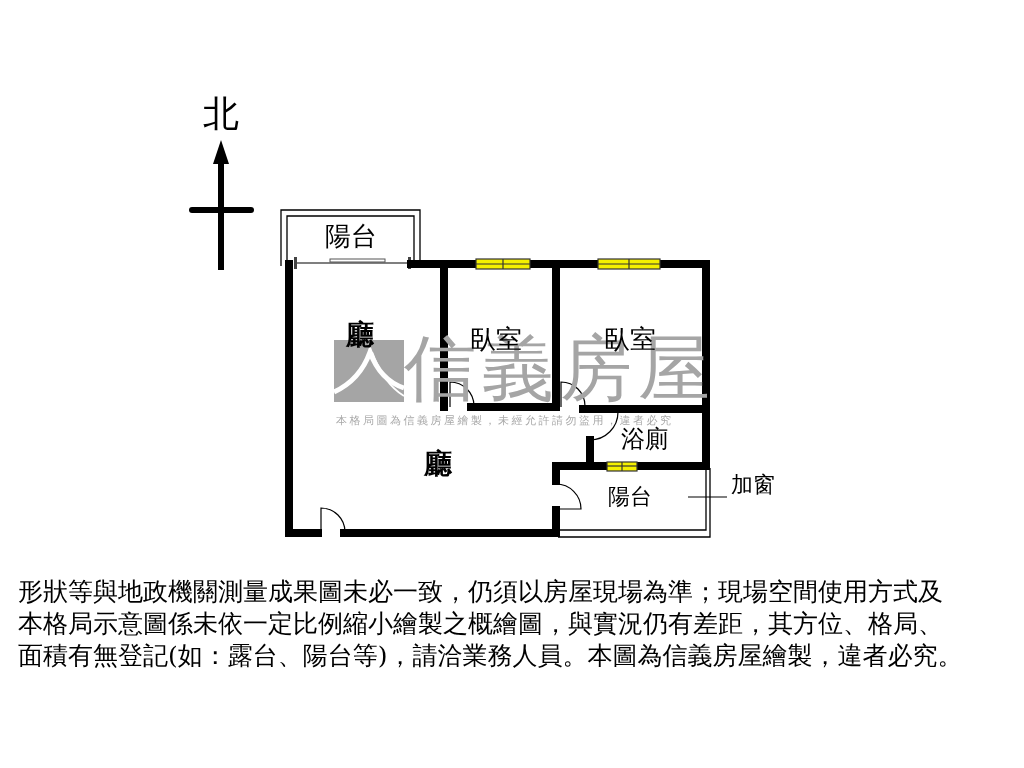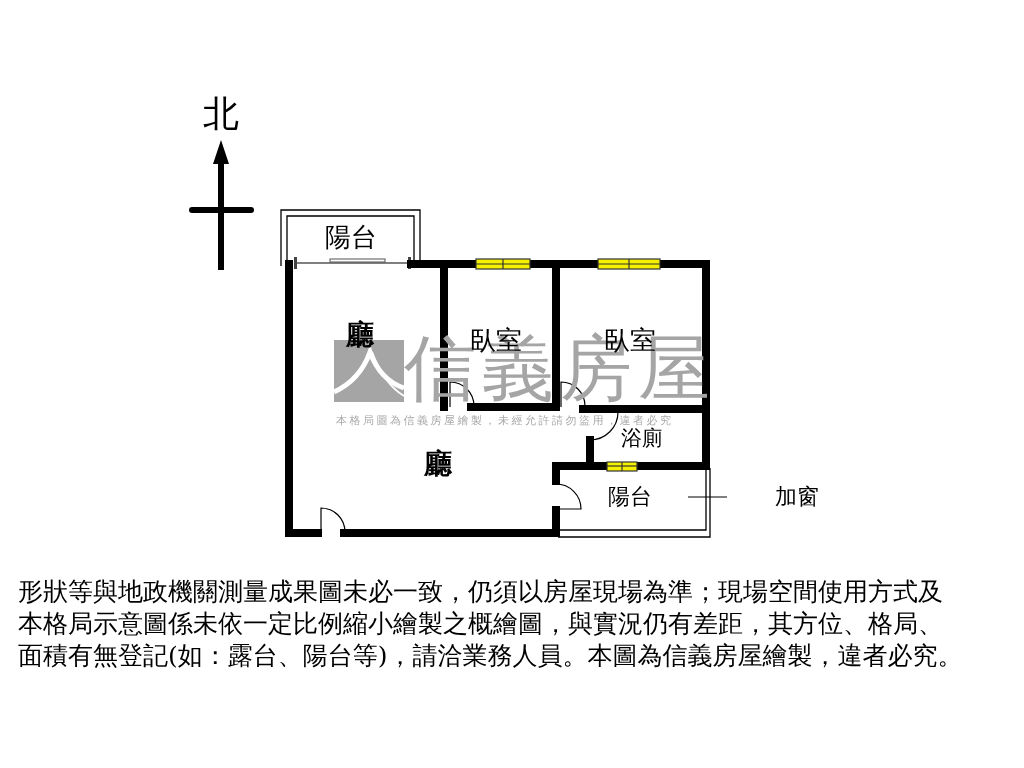--- a/index.html
+++ b/index.html
@@ -1,20 +1,20 @@
 <!DOCTYPE html>
 <html><head>
 <meta charset="utf-8">
 <style>
   html, body { margin:0; padding:0; background:#ffffff; }
   body { width:1024px; height:768px; position:relative; overflow:hidden;
          font-family:"DejaVu Serif","Liberation Serif",serif; color:#000; }
   svg.plan { position:absolute; left:0; top:0; }
   .room-label { position:absolute; font-size:26px; line-height:1; white-space:nowrap;
-                font-family:Liberation Sans, sans-serif; }
+                font-family:Liberation Serif, serif; }
   .room-label.big { font-size:28px; font-weight:bold; }
   .north-label { position:absolute; left:203px; top:96px; font-size:36px; line-height:1; }
   .wm-text { position:absolute; left:404px; top:332px; font-size:72px; color:#a5a5a5;
              font-family:"DejaVu Sans","Liberation Sans",sans-serif; letter-spacing:6px; line-height:1; white-space:nowrap; }
   .wm-sub { position:absolute; left:336px; top:413px; font-size:11px; color:#a9a9a9;
             font-family:"DejaVu Sans","Liberation Sans",sans-serif; letter-spacing:2.5px; white-space:nowrap; }
   .disclaimer { position:absolute; left:18px; top:576px; width:1000px; font-size:25px; line-height:32px;
                 font-family:"DejaVu Serif","Liberation Serif",serif; }
   .disclaimer div { white-space:nowrap; }
 </style>
@@ -111,21 +111,21 @@
 <div class="wm-text">信義房屋</div>
 <div class="wm-sub">本格局圖為信義房屋繪製，未經允許請勿盜用，違者必究</div>
 
 <div class="north-label">北</div>
 
 <div class="room-label" style="left:325px;top:224px;">陽台</div>
 <div class="room-label big" style="left:346px;top:321px;">廳</div>
 <div class="room-label big" style="left:424px;top:450px;">廳</div>
 <div class="room-label" style="left:470px;top:327px;">臥室</div>
 <div class="room-label" style="left:604px;top:327px;">臥室</div>
-<div class="room-label" style="left:621px;top:427px;font-size:21px;">浴廁</div>
+<div class="room-label" style="left:621px;top:427px;font-size:24px;">浴廁</div>
 <div class="room-label" style="left:608px;top:486px;font-size:22px;">陽台</div>
-<div class="room-label" style="left:731px;top:486px;font-size:22px;margin-left:44px;">加窗</div>
+<div class="room-label" style="left:731px;top:474px;font-size:22px;">加窗</div>
 
 <div class="disclaimer">
   <div>形狀等與地政機關測量成果圖未必一致，仍須以房屋現場為準；現場空間使用方式及</div>
   <div>本格局示意圖係未依一定比例縮小繪製之概繪圖，與實況仍有差距，其方位、格局、</div>
   <div>面積有無登記(如：露台、陽台等)，請洽業務人員。本圖為信義房屋繪製，違者必究。</div>
 </div>
 
 </body></html>

